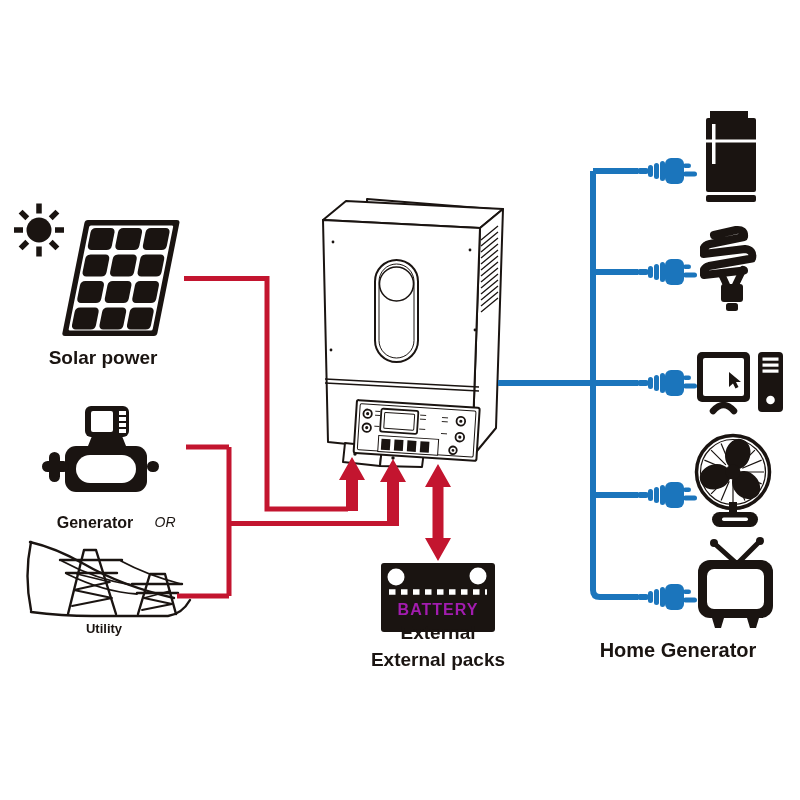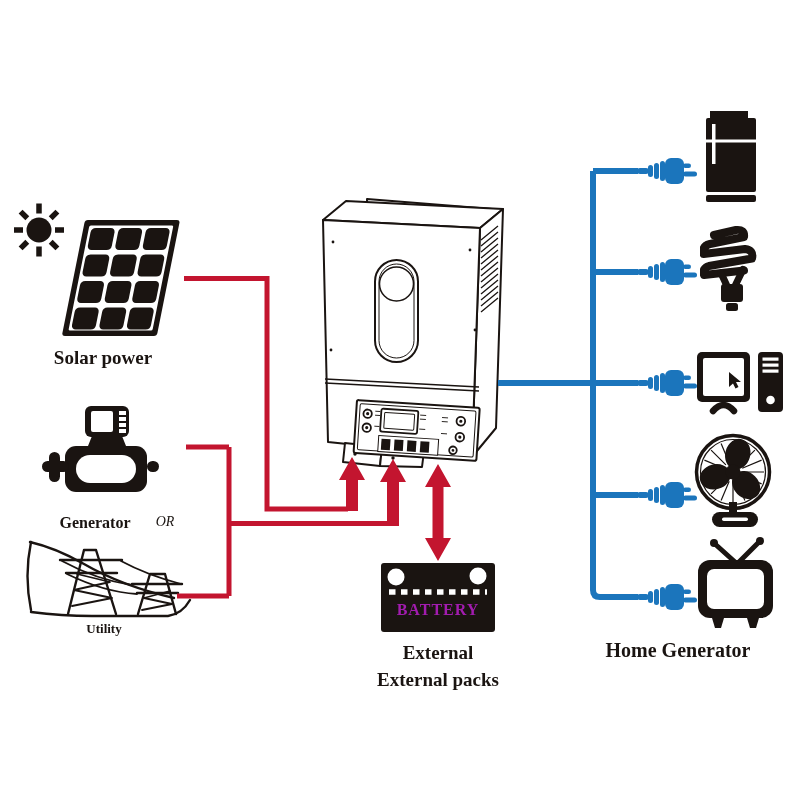--- a/index.html
+++ b/index.html
@@ -5,21 +5,21 @@
   :root{
     --input-line:#c3152f;
     --output-line:#1b75bc;
     --ink:#1a1411;
     --background:#ffffff;
   }
   html,body{margin:0;padding:0;background:#fff;}
   .canvas{
     position:relative;width:800px;height:800px;overflow:hidden;
     background:var(--background);
-    font-family:Liberation Serif, serif;
+    font-family:Liberation Sans, sans-serif;
   }
   .abs{position:absolute;}
   .lbl{
     position:absolute;text-align:center;color:var(--ink);
     font-weight:700;white-space:nowrap;
   }
   .s-ink{stroke:var(--ink);}
   .f-ink{fill:var(--ink);}
   .f-white{fill:#ffffff;}
   .no-f{fill:none;}
@@ -246,20 +246,20 @@
   <div class="lbl" style="left:38px;top:347px;width:130px;font-size:19px">Solar power</div>
 
   <div class="lbl" style="left:30px;top:514px;width:130px;font-size:16px">Generator</div>
 
   <div class="lbl" style="left:140px;top:514px;width:50px;font-size:14px;font-weight:400;font-style:italic">OR</div>
 
   <div class="lbl" style="left:39px;top:621px;width:130px;font-size:13px">Utility</div>
 
   <div class="lbl" style="left:381px;top:601px;width:114px;font-size:16px;color:#a21caf;letter-spacing:1px">BATTERY</div>
 
-  <div class="lbl" style="left:366px;top:639px;width:144px;font-size:19px;line-height:27px">
+  <div class="lbl" style="left:366px;top:619px;width:144px;font-size:19px;line-height:27px">
     <div>External</div>
     <div>External packs</div>
   </div>
 
   <div class="lbl" style="left:588px;top:639px;width:180px;font-size:20px">Home Generator</div>
 
 </div>
 
 </body></html>

